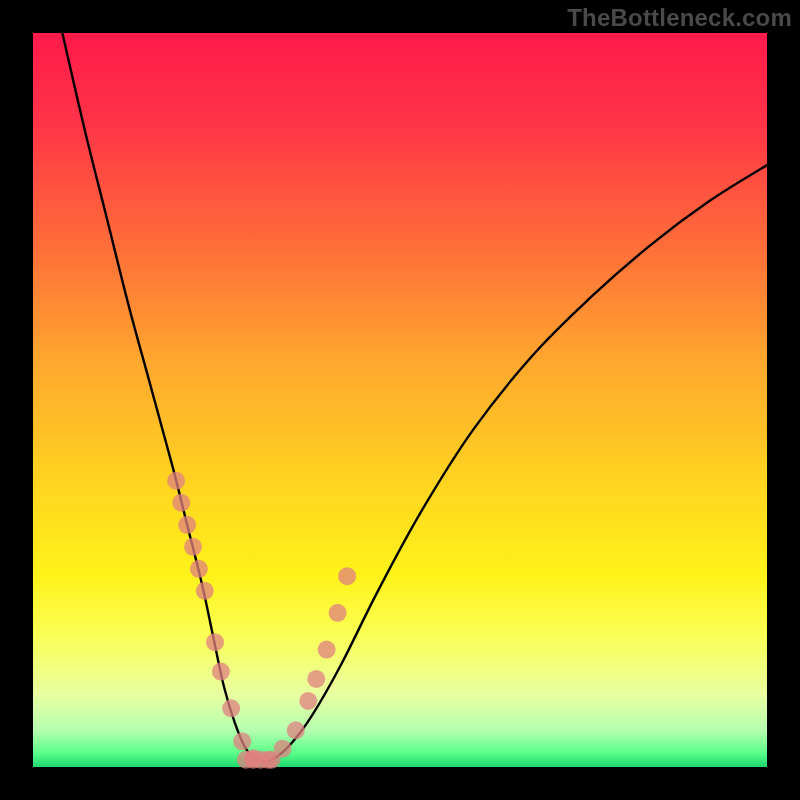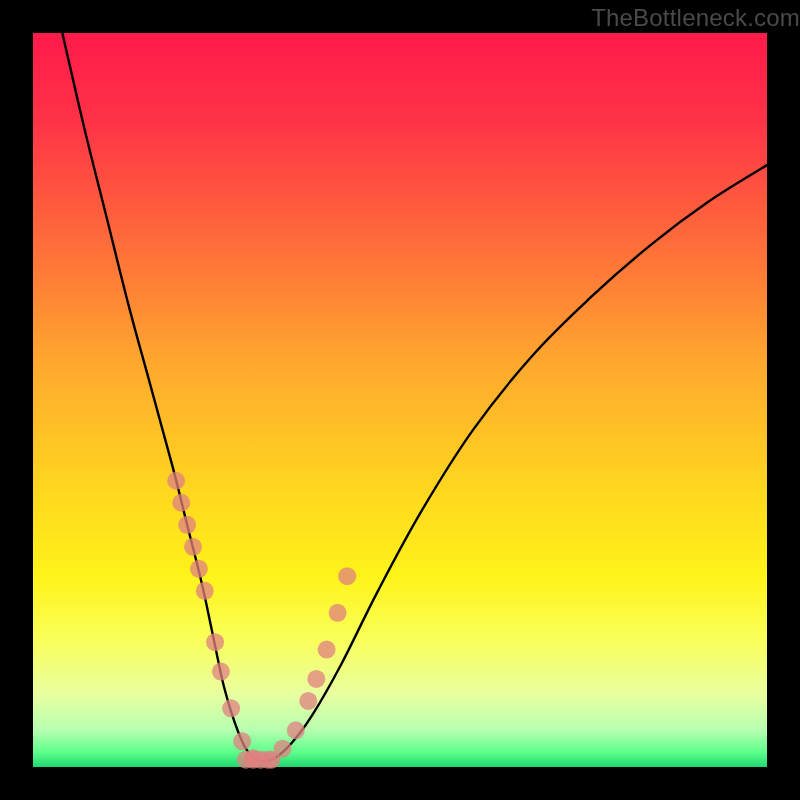--- a/index.html
+++ b/index.html
@@ -12,24 +12,24 @@
     font-family: Arial, Helvetica, sans-serif;
   }
   .chart-container {
     position: relative;
     width: 800px;
     height: 800px;
   }
   .watermark {
     position: absolute;
     top: 4px;
-    right: 0;
+    right: 8px;
     color: #4a4a4a;
     font-size: 24px;
-    font-weight: 400;
+    font-weight: 700;
     letter-spacing: 0.2px;
     z-index: 10;
   }
   svg {
     display: block;
   }
 </style>
 </head>
 <body>
 

